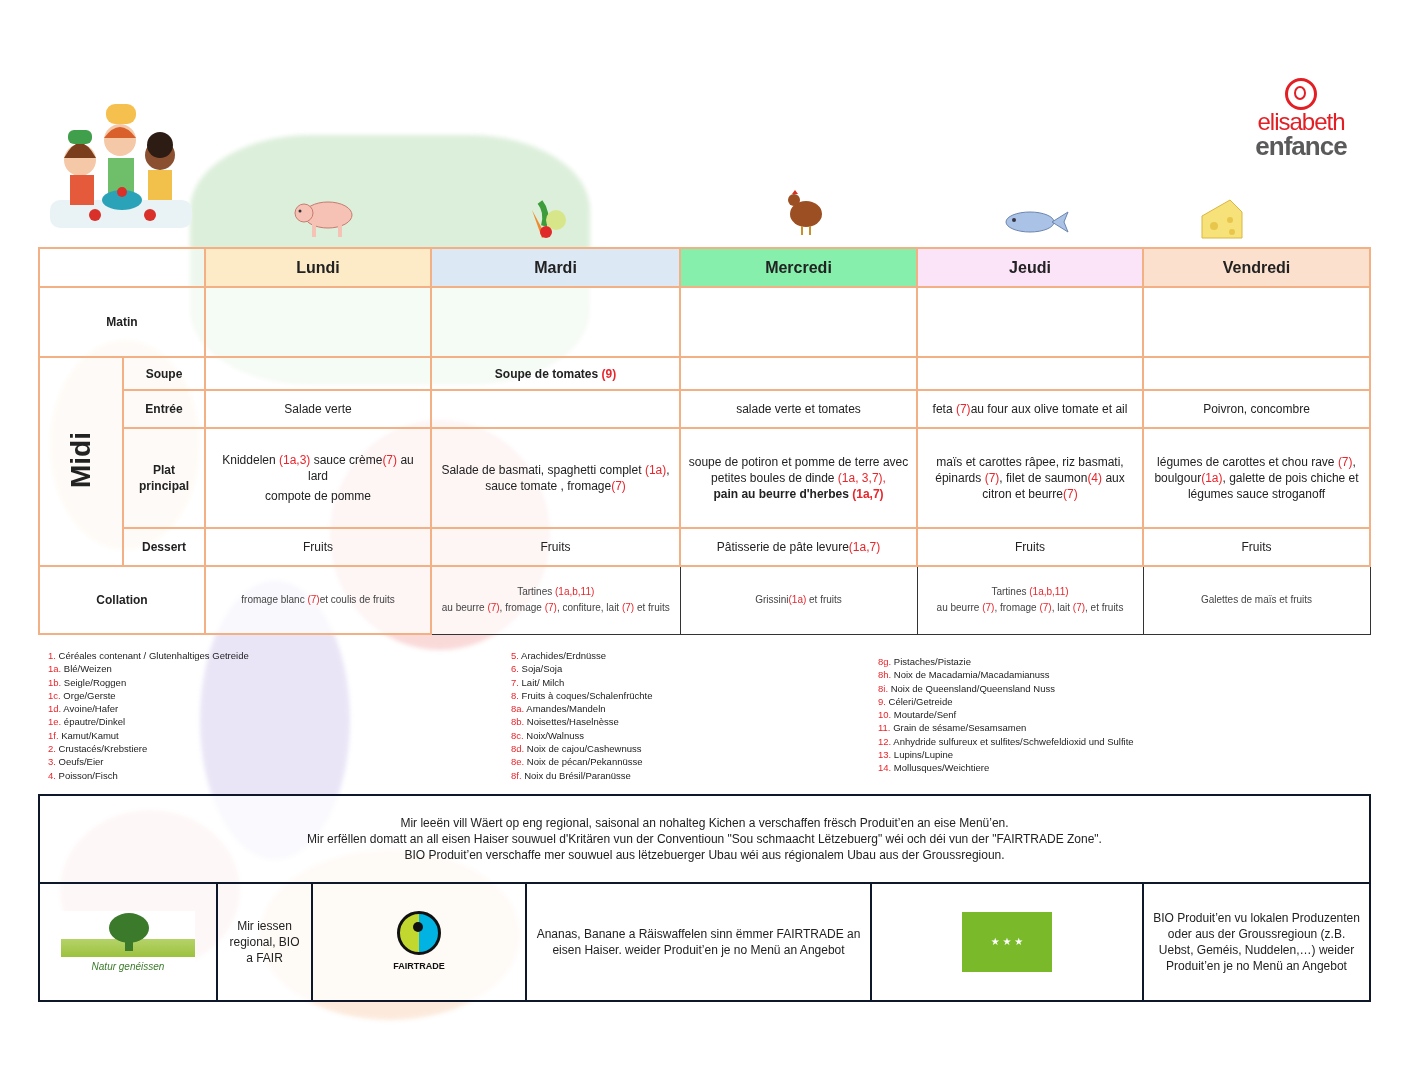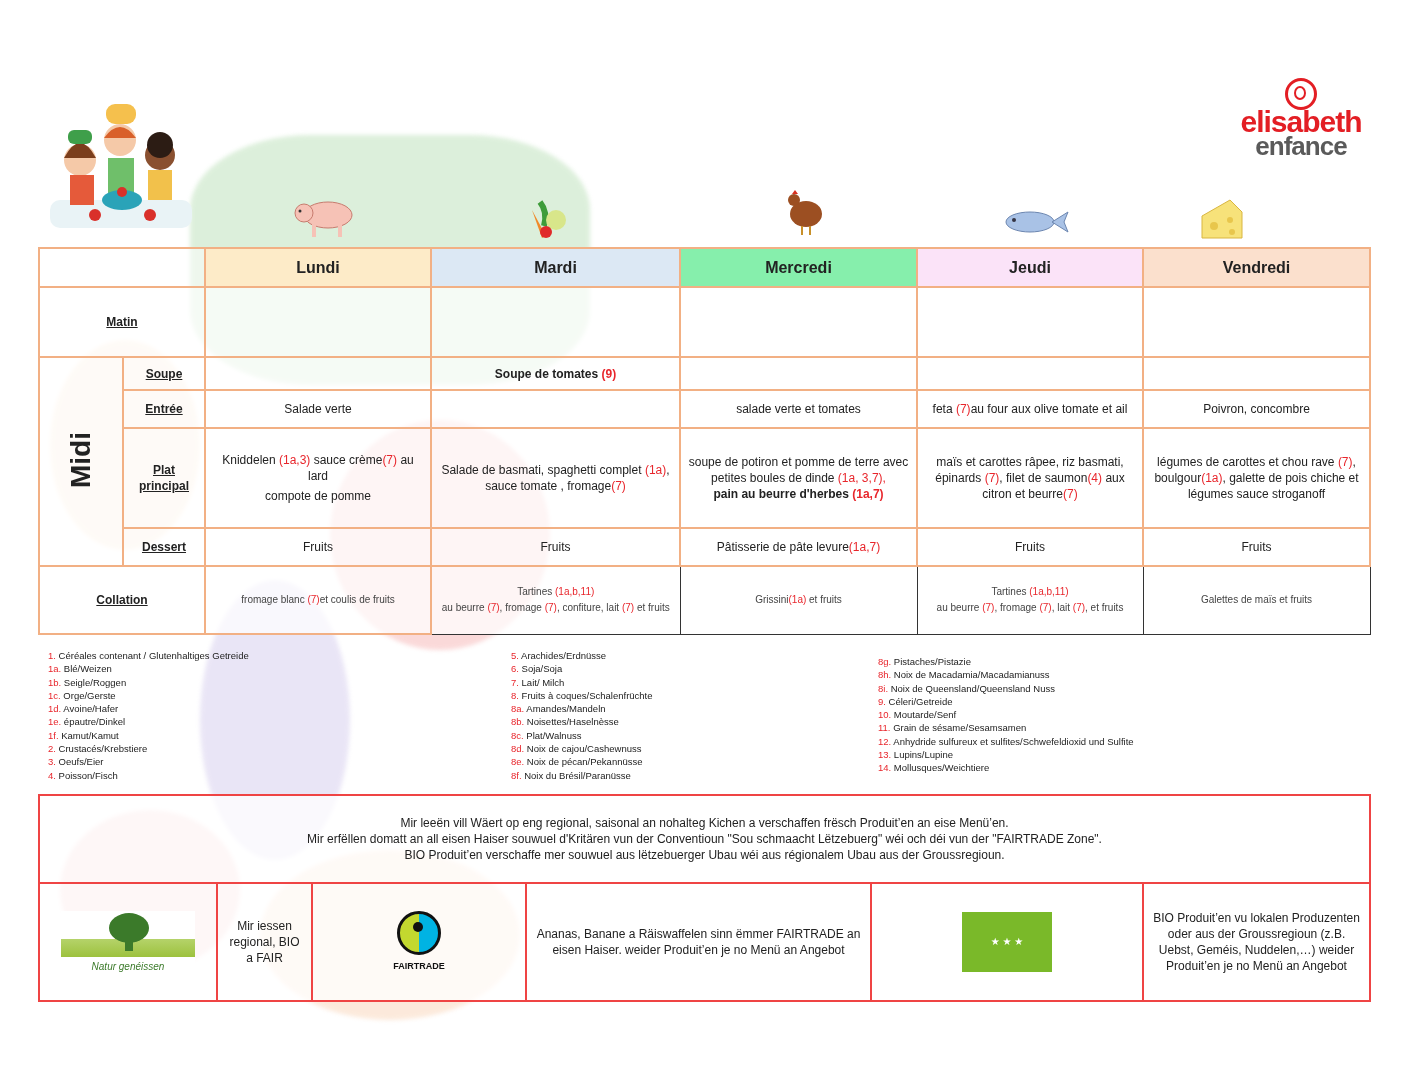--- a/index.html
+++ b/index.html
@@ -5,37 +5,37 @@
   html, body { margin:0; padding:0; }
   body { width:1408px; height:1088px; background:#ffffff; position:relative; overflow:hidden;
          font-family:"Liberation Sans", sans-serif; color:#222; }
   .bg-blob { position:absolute; border-radius:50%; filter:blur(2px); opacity:0.35; }
   .title { position:absolute; left:560px; top:88px; width:330px; text-align:center; color:#e01b22;
            font-weight:bold; font-size:25px; line-height:22px; letter-spacing:-0.5px; }
   .logo { position:absolute; left:1236px; top:78px; width:130px; text-align:center; }
   .logo .rose { width:26px; height:26px; margin:0 auto; border-radius:50%; border:3px solid #e31e24;
                 position:relative; }
   .logo .rose:after { content:""; position:absolute; left:6px; top:5px; width:8px; height:10px; border:2px solid #e31e24; border-radius:50%; }
-  .logo .l1 { color:#e31e24; font-weight:bold; font-size:30px; line-height:24px; letter-spacing:-1px; }
+  .logo .l1 { color:#e31e24; font-weight:normal; font-size:24px; line-height:24px; letter-spacing:-1px; }
   .logo .l2 { color:#5a5a5a; font-weight:bold; font-size:26px; line-height:24px; letter-spacing:-1px; }
   .kids { position:absolute; left:50px; top:100px; width:142px; height:130px; }
   .icon-pic { position:absolute; font-size:34px; line-height:40px; }
   table.menu { position:absolute; left:38px; top:247px; width:1331px; border-collapse:collapse; table-layout:fixed; }
   table.menu td { border:2px solid #f2b084; text-align:center; vertical-align:middle; font-size:12px;
                   padding:2px 6px; line-height:16px; background:rgba(255,255,255,0.72); }
   table.menu td.day { font-weight:bold; font-size:16px; height:33px; }
-  td.lbl { font-weight:bold; font-size:15px;text-decoration:underline; }
+  td.lbl { font-weight:bold; font-size:15px; }
   .midi { writing-mode:vertical-rl; transform:rotate(180deg); font-weight:bold; font-size:28px; display:inline-block; }
   .red { color:#e8262c; }
   td.col { font-size:10px !important; color:#444; }
   td.blk { border:1.5px solid #333 !important; }
   .legend { position:absolute; font-size:9.5px; line-height:13.3px; color:#222; }
   .legend .num { color:#e8262c; }
   table.foot { position:absolute; left:38px; top:794px; width:1331px; border-collapse:collapse; table-layout:fixed; }
-  table.foot td { border:2px solid #ef4444; text-align:center; vertical-align:middle; font-size:12px; line-height:16px;
+  table.foot td { border:2px solid #0f172a; text-align:center; vertical-align:middle; font-size:12px; line-height:16px;
                   background:rgba(255,255,255,0.75); padding:4px 8px; }
   .natur { width:134px; height:62px; margin:0 auto; background:linear-gradient(180deg,#fff 0%,#fff 45%,#b5d36a 45%,#9cc13c 75%,#fff 75%); position:relative; }
   .natur .tree { position:absolute; left:48px; top:2px; width:40px; height:30px; background:#3b7a2a; border-radius:50%; }
   .natur .trunk { position:absolute; left:64px; top:26px; width:8px; height:14px; background:#3b7a2a; }
   .natur .txt { position:absolute; left:0; right:0; bottom:-2px; font-size:10px; color:#3b7a2a; font-style:italic; }
   .fairtrade { width:62px; margin:0 auto; }
   .ft-circle { width:44px; height:44px; border-radius:50%; background:conic-gradient(#00b3e3 0 50%, #c3d82f 50% 100%); margin:0 auto; border:3px solid #111; box-sizing:border-box; position:relative; }
   .ft-circle:after { content:""; position:absolute; left:13px; top:8px; width:10px; height:10px; background:#111; border-radius:50%; }
   .ft-label { font-size:9px; font-weight:bold; color:#111; margin-top:3px; }
   .eu-leaf { width:90px; height:60px; background:#7ab929; margin:0 auto; color:#fff; font-size:10px; line-height:60px; }
@@ -217,21 +217,21 @@
   <div><span class="num">3.</span><span> Oeufs/Eier</span></div>
   <div><span class="num">4.</span><span> Poisson/Fisch</span></div>
 </div>
 <div class="legend" style="left:511px;top:649px;">
   <div><span class="num">5.</span><span>  Arachides/Erdnüsse</span></div>
   <div><span class="num">6.</span><span> Soja/Soja</span></div>
   <div><span class="num">7.</span><span> Lait/ Milch</span></div>
   <div><span class="num">8.</span><span> Fruits à coques/Schalenfrüchte</span></div>
   <div><span class="num">8a.</span><span> Amandes/Mandeln</span></div>
   <div><span class="num">8b.</span><span> Noisettes/Haselnèsse</span></div>
-  <div><span class="num">8c.</span><span> Plat/Walnuss</span></div>
+  <div><span class="num">8c.</span><span> Noix/Walnuss</span></div>
   <div><span class="num">8d.</span><span> Noix de cajou/Cashewnuss</span></div>
   <div><span class="num">8e.</span><span> Noix de pécan/Pekannüsse</span></div>
   <div><span class="num">8f.</span><span> Noix du Brésil/Paranüsse</span></div>
 </div>
 <div class="legend" style="left:878px;top:655px;">
   <div><span class="num">8g.</span><span> Pistaches/Pistazie</span></div>
   <div><span class="num">8h.</span><span>  Noix de Macadamia/Macadamianuss</span></div>
   <div><span class="num">8i.</span><span> Noix de Queensland/Queensland Nuss</span></div>
   <div><span class="num">9.</span><span> Céleri/Getreide</span></div>
   <div><span class="num">10.</span><span> Moutarde/Senf</span></div>

